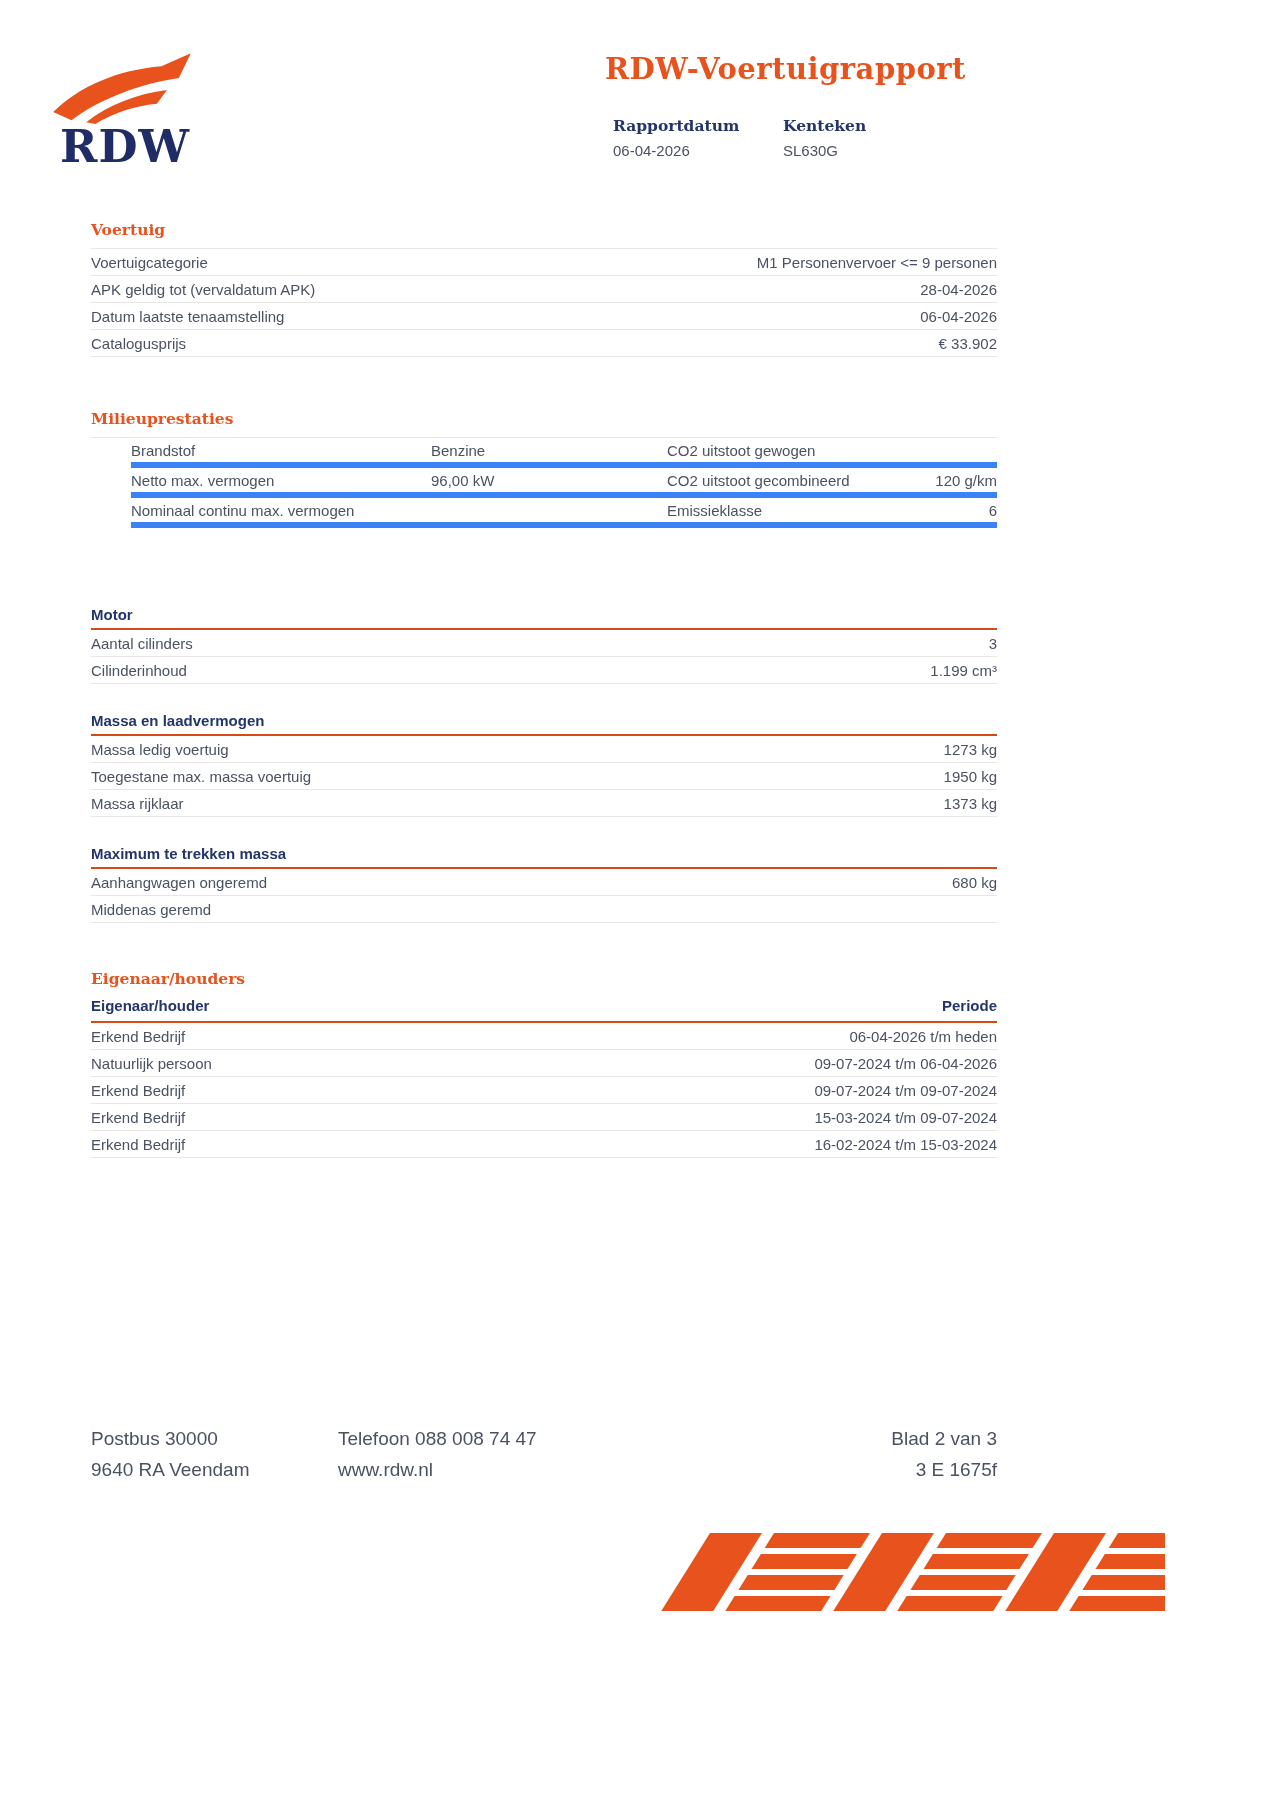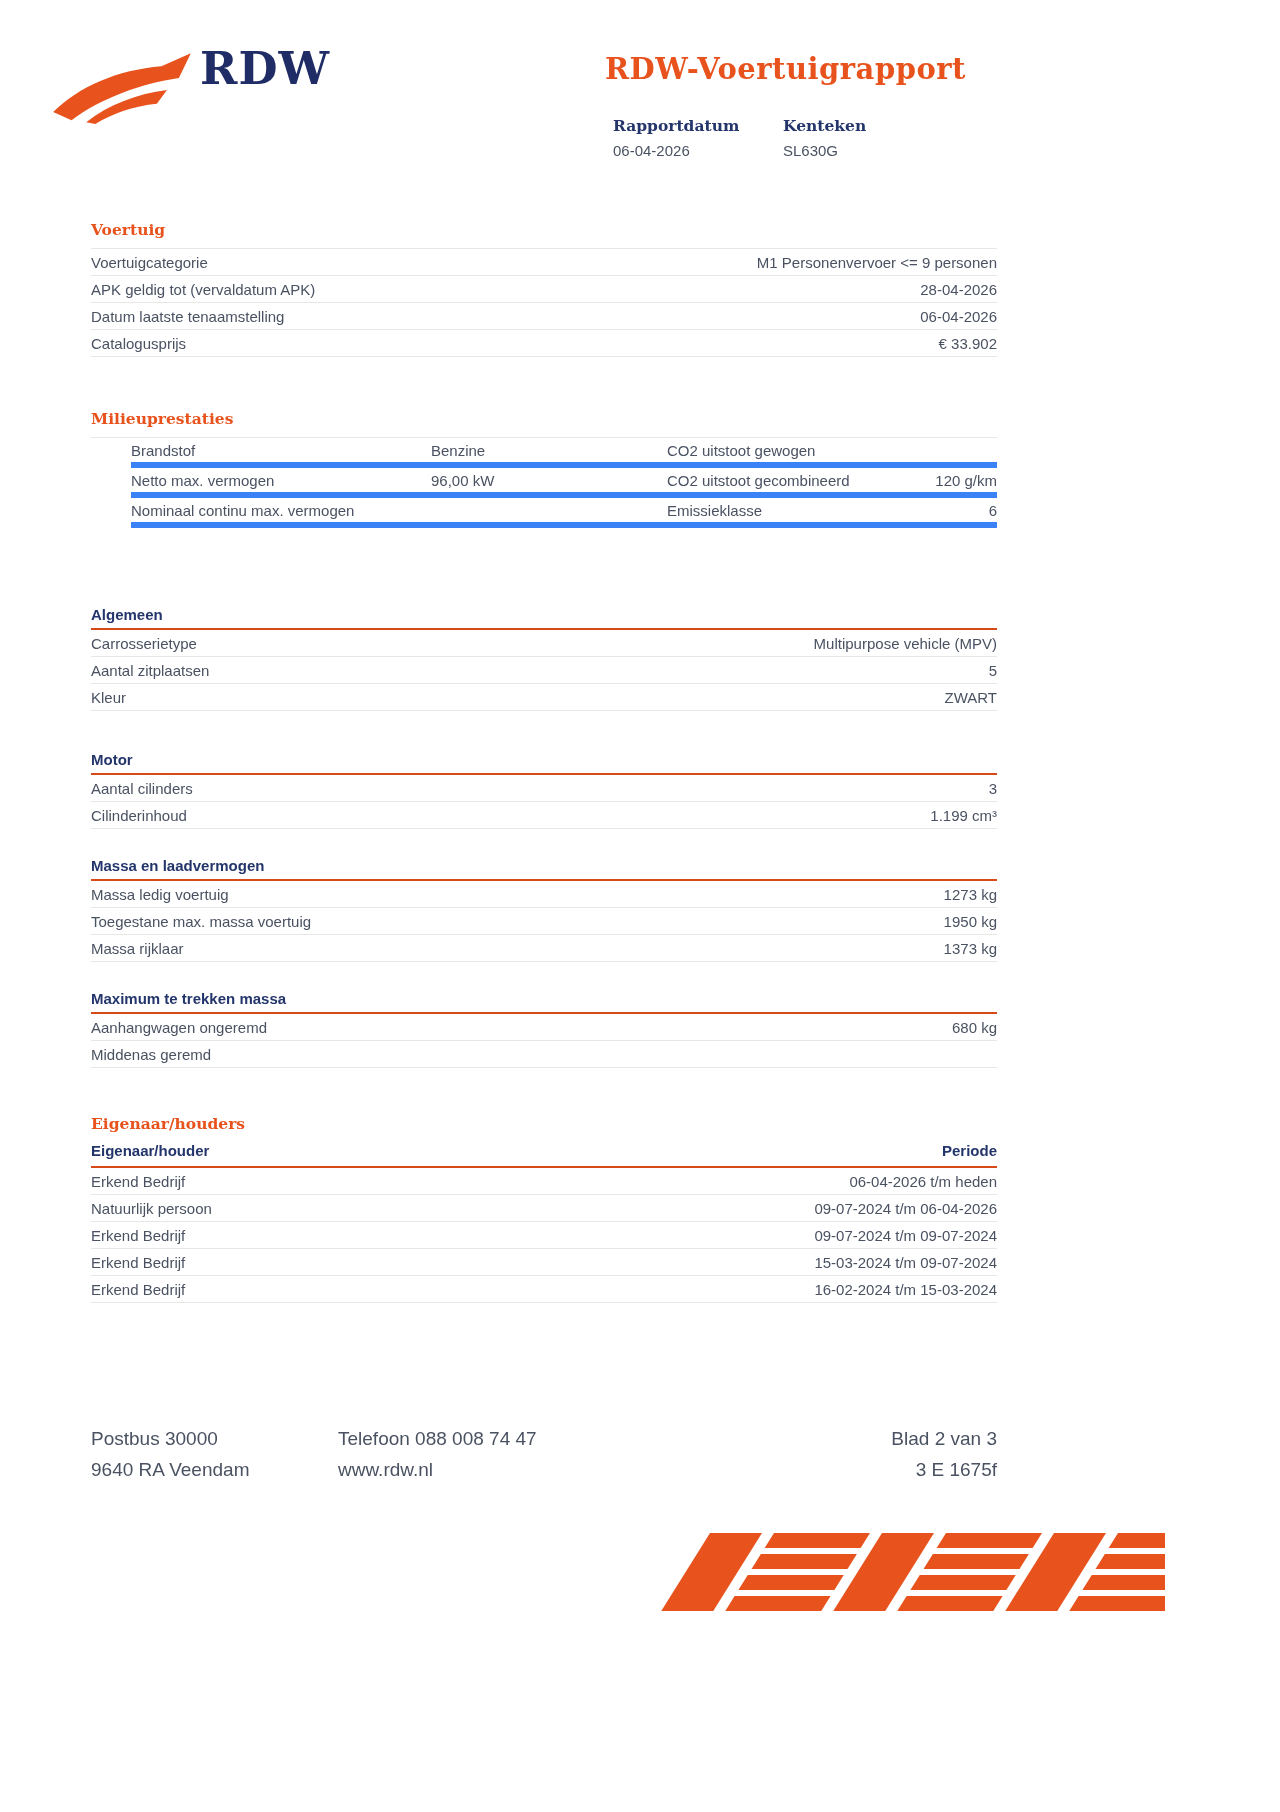--- a/index.html
+++ b/index.html
@@ -6,21 +6,21 @@
   html,body { background:#ffffff; }
   .page {
     position:relative;
     width:1280px; height:1812px;
     background:#ffffff;
     font-family:"Liberation Sans", sans-serif;
     color:#4a5262;
     overflow:hidden;
   }
   
-  .logo { position:absolute; left:52px; top:46px; display:flex; align-items:flex-start; }
+  .logo { position:absolute; left:52px; top:46px; display:flex; align-items:flex-start;flex-direction:column; }
   .logo svg { width:140px; height:78px; }
   .logo-text {
     font-family:"DejaVu Serif", serif;
     font-weight:bold; font-size:45px; color:#202c66;
     margin-left:8px; margin-top:-4px; letter-spacing:1px;
   }
   .doc-title {
     position:absolute; left:605px; top:52px;
     font-family:"DejaVu Serif", serif;
     font-weight:bold; font-size:29px; color:#e8531d;
@@ -161,35 +161,20 @@
           <span class="l-value"></span>
           <span class="m-gap"></span>
           <span class="r-label">Emissieklasse</span>
           <span class="r-value">6</span>
         </div>
       </div>
     </div>
 
     <div id="sec-eigenschappen">
 
-      <div class="subsection first">
-        <div class="subhead">Algemeen</div>
-        <div class="row">
-          <span class="lbl">Carrosserietype</span>
-          <span class="val">Multipurpose vehicle (MPV)</span>
-        </div>
-        <div class="row">
-          <span class="lbl">Aantal zitplaatsen</span>
-          <span class="val">5</span>
-        </div>
-        <div class="row">
-          <span class="lbl">Kleur</span>
-          <span class="val">ZWART</span>
-        </div>
-      </div>
 
       <div class="subsection" id="sub-motor">
         <div class="subhead">Motor</div>
         <div class="row">
           <span class="lbl">Aantal cilinders</span>
           <span class="val">3</span>
         </div>
         <div class="row">
           <span class="lbl">Cilinderinhoud</span>
           <span class="val">1.199 cm³</span>

